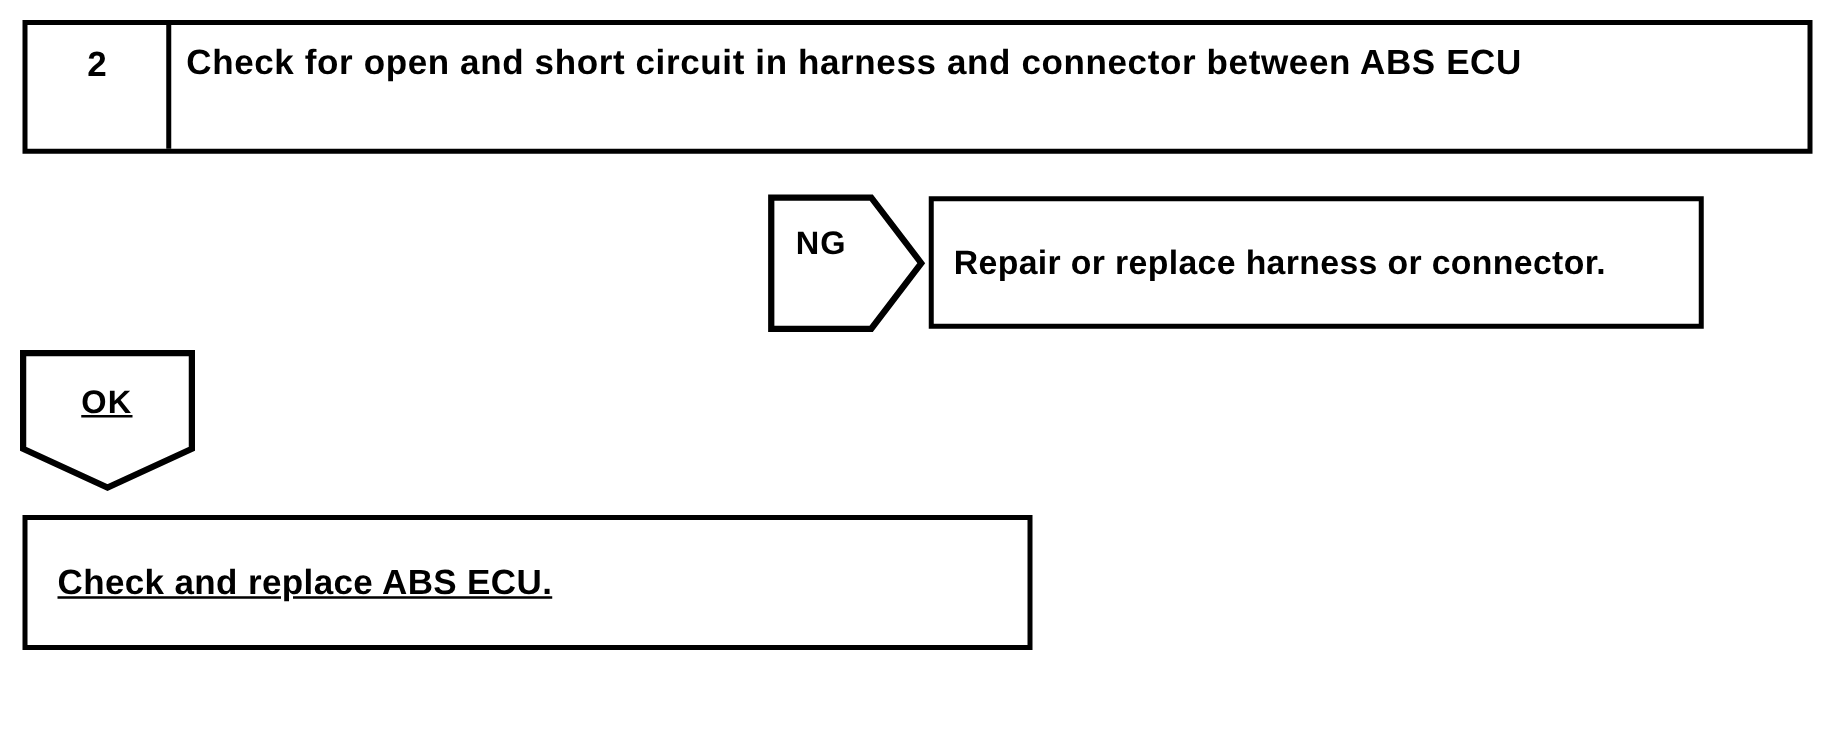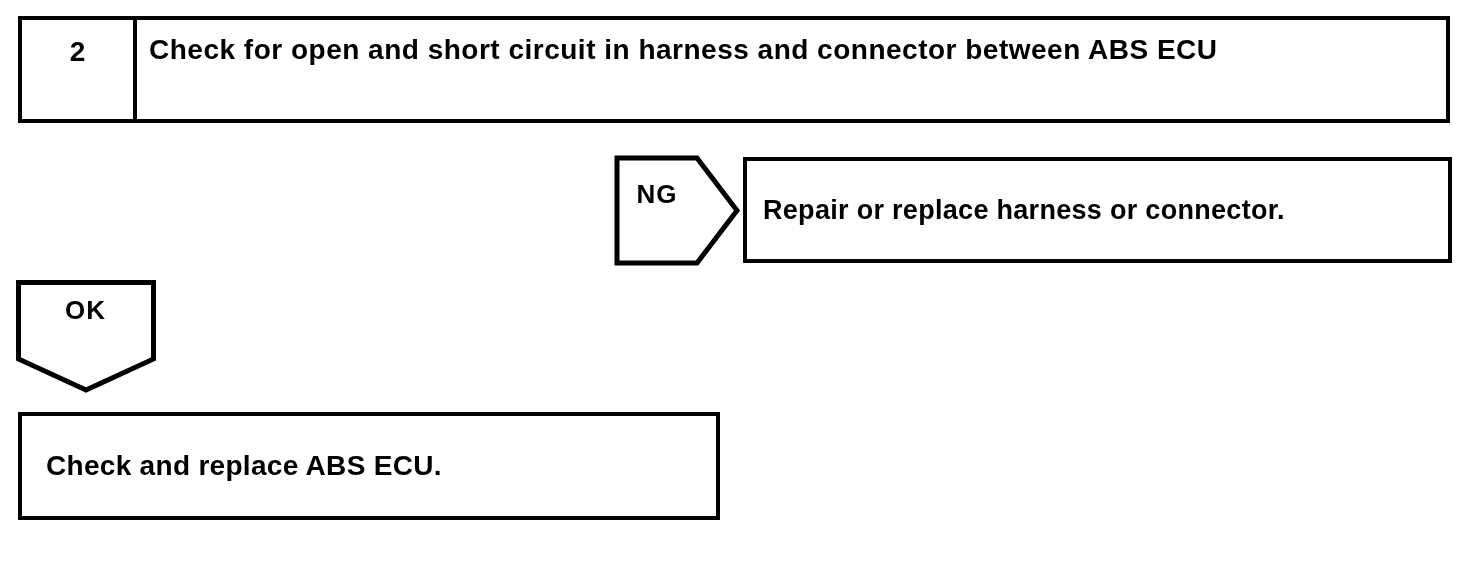--- a/index.html
+++ b/index.html
@@ -52,39 +52,40 @@
     align-items: center;
     justify-content: center;
     font-size: 26px;
     font-weight: bold;
     letter-spacing: 1px;
   }
   .ng-svg { left: 613px; top: 154px; width: 128px; height: 113px; }
   .ng-label { left: 617px; top: 142px; width: 80px; height: 104px; }
   .repair-box {
     left: 743px; top: 157px;
-    width: 709px; height: 106px;
+    width: 620px; height: 106px;
     display: flex;
     align-items: center;
     padding-left: 16px;
     font-size: 27px;
     font-weight: bold;
     letter-spacing: 0.3px;
   }
   .ok-svg { left: 15px; top: 279px; width: 142px; height: 115px; }
-  .ok-label { left: 18px; top: 271px; width: 135px; height: 78px; }
+  .ok-label { left: 18px; top: 282px; width: 135px; height: 78px; text-decoration: underline; }
   .result-box {
     left: 18px; top: 412px;
-    width: 702px; height: 108px;
+    width: 808px; height: 108px;
     display: flex;
     align-items: center;
     padding-left: 24px;
     font-size: 28px;
     font-weight: bold;
     letter-spacing: 0.3px;
+    text-decoration: underline;
   }
 </style>
 </head>
 <body>
 
 <div class="flowchart">
 
   <div class="box step-box">
     <div class="step-number-cell">2</div>
     <div class="step-text-cell">

